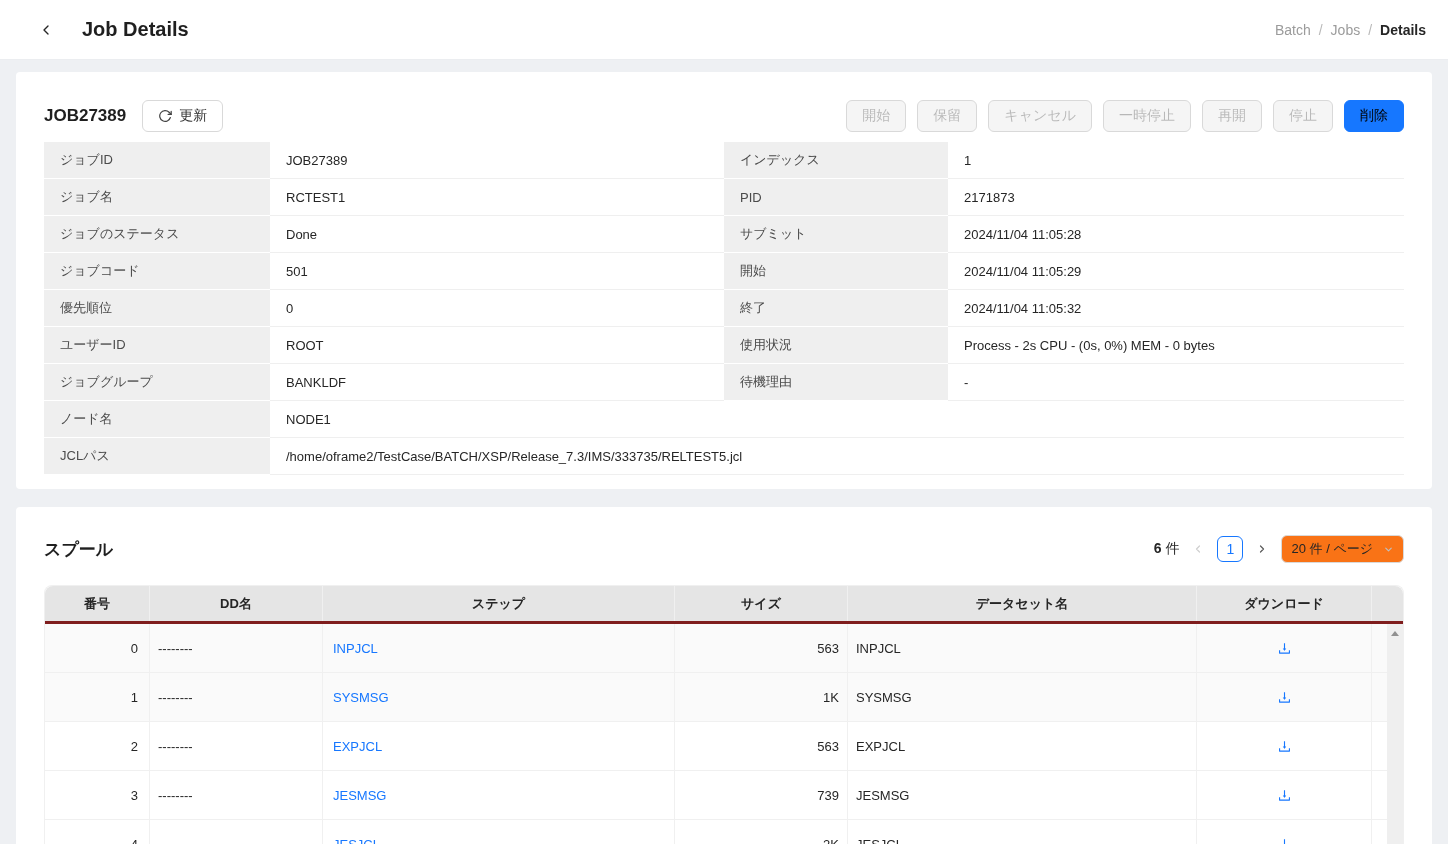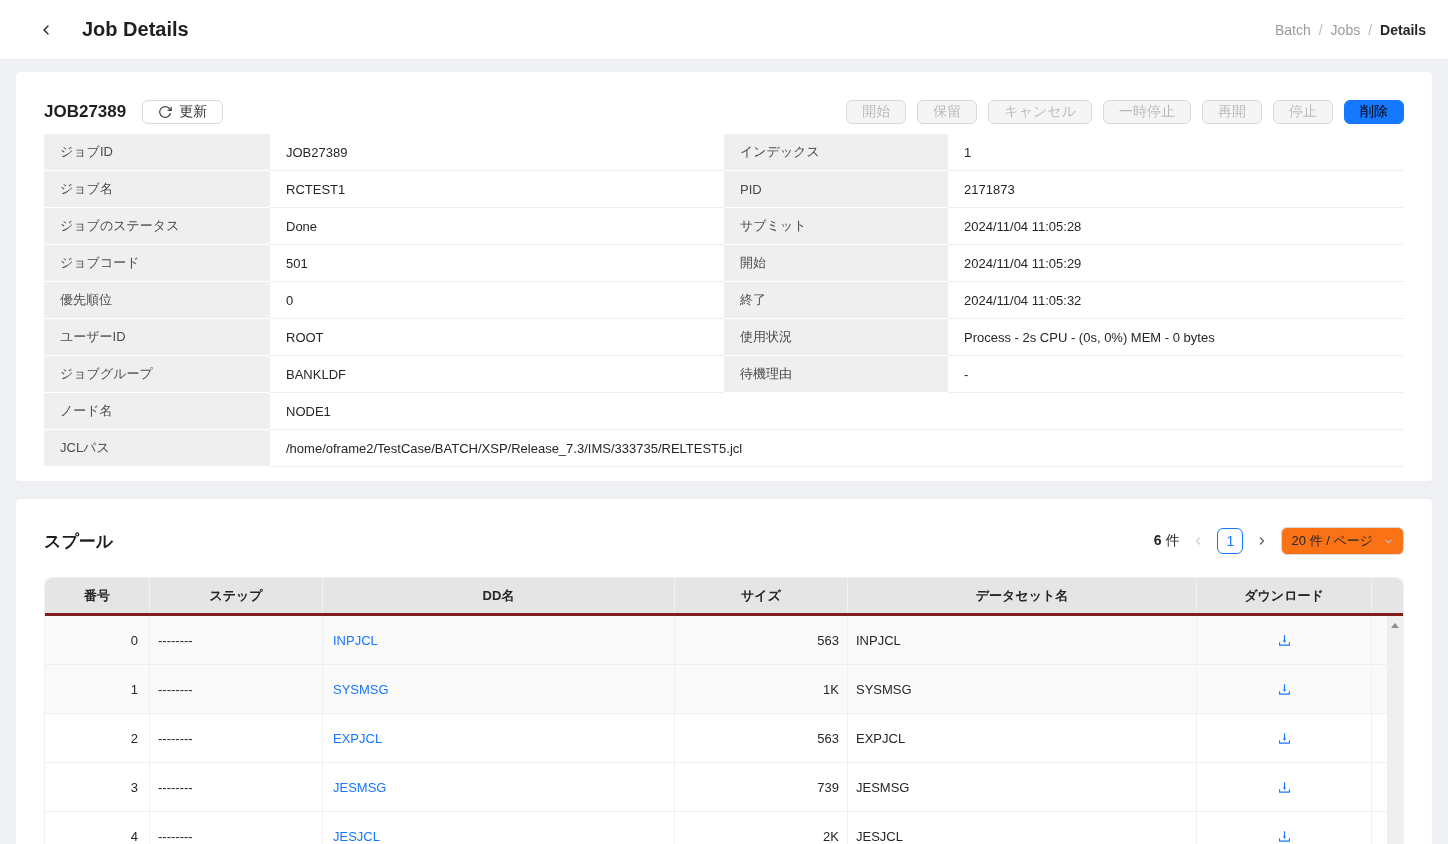--- a/index.html
+++ b/index.html
@@ -27,21 +27,21 @@
   .main { padding:12px 16px 0; }
   .card { background:#fff; border-radius:4px; }
   .card.job { padding:28px 28px 14px; }
   .card.spool { margin-top:18px; padding:28px 28px 0; border-radius:4px 4px 0 0; height:400px; }
 
   
   .job-head { display:flex; align-items:center; justify-content:space-between; margin-bottom:10px; }
   .job-head-left { display:flex; align-items:center; gap:16px; }
   .job-id { font-size:17px; font-weight:700; color:#1f1f1f; }
   .btn {
-    height:24px; padding:0 15px; font-size:14px; border-radius:6px;
+    height:32px; padding:0 15px; font-size:14px; border-radius:6px;
     border:1px solid #d9d9d9; background:#fff; color:#333; cursor:pointer;
     display:inline-flex; align-items:center; gap:7px; font-family:inherit;
   }
   .btn.disabled { background:rgba(0,0,0,0.04); color:rgba(0,0,0,0.25); cursor:not-allowed; }
   .btn.primary { background:#1677ff; border-color:#1677ff; color:#000000; font-weight:400; }
   .actions { display:flex; align-items:center; gap:11px; }
 
   
   .details { width:1360px; }
   .detail-row { display:grid; grid-template-columns:226px 454px 224px 1fr; min-height:37px; }
@@ -265,23 +265,23 @@
           </span>
         </div>
       </div>
     </div>
 
     <div class="spool-table">
       <div class="spool-hrow">
 
           <div class="sh-cell">番号</div>
 
+          <div class="sh-cell">DD名</div>
+
           <div class="sh-cell">ステップ</div>
-
-          <div class="sh-cell">DD名</div>
 
           <div class="sh-cell">サイズ</div>
 
           <div class="sh-cell">データセット名</div>
 
           <div class="sh-cell">ダウンロード</div>
 
         <div class="sh-cell gutter"></div>
       </div>
       <div class="spool-body">

